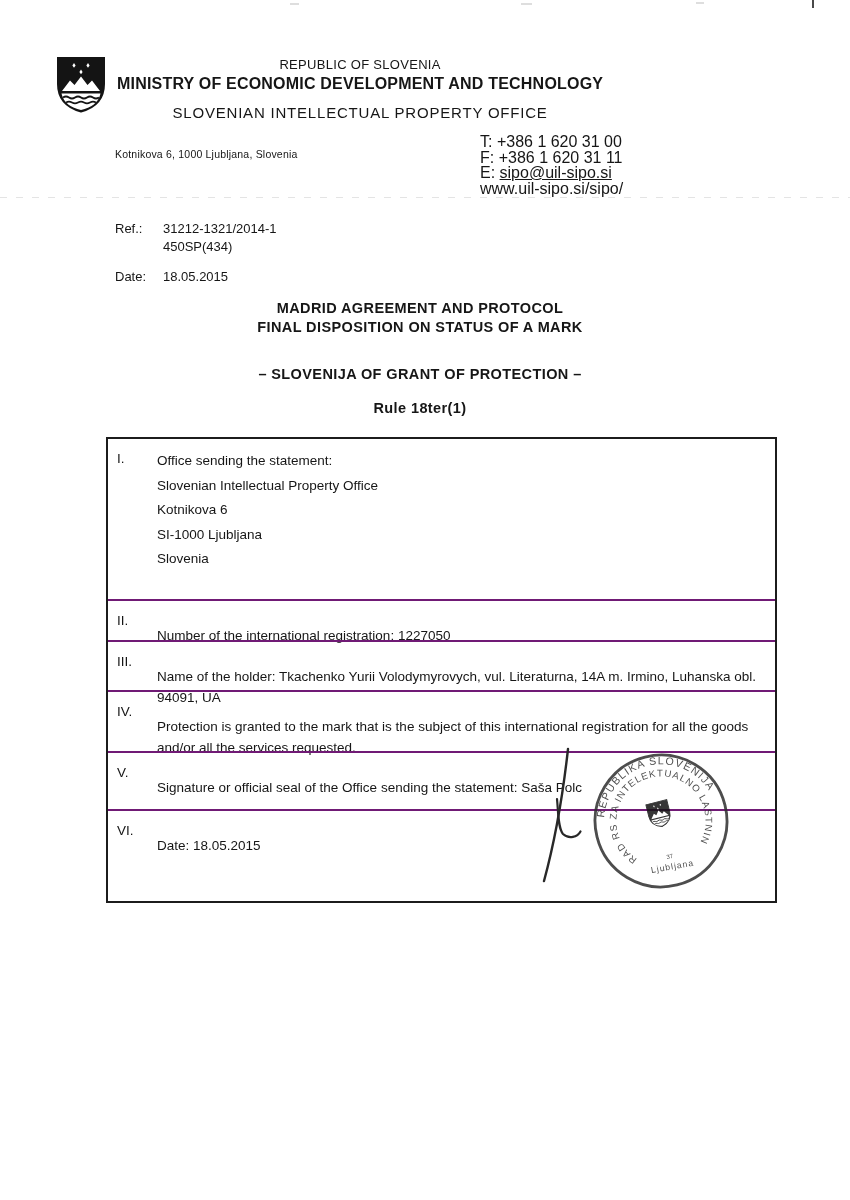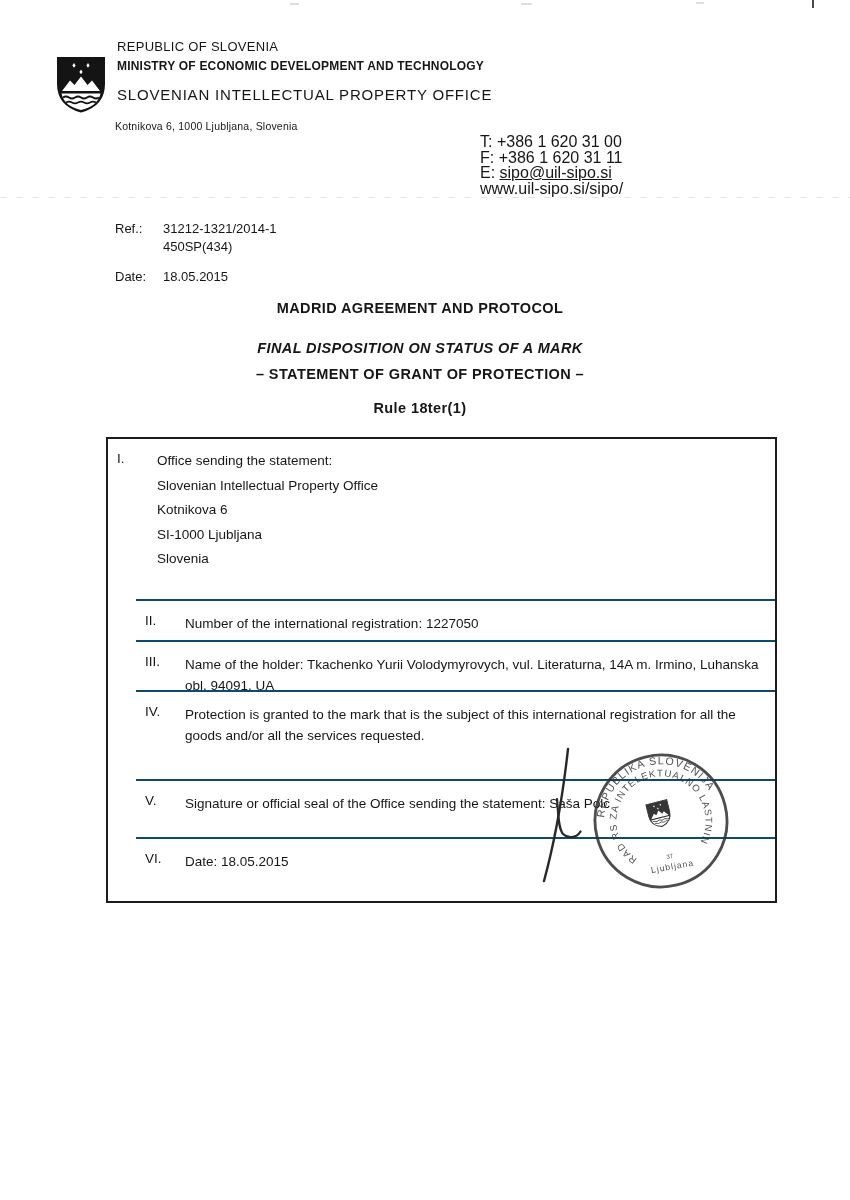--- a/index.html
+++ b/index.html
@@ -13,41 +13,41 @@
   }
   
   .speck{position:absolute;background:#dedede;}
   .tick{position:absolute;background:#4a4a4a;}
   .scanline{
     position:absolute;left:0;right:0;top:197px;height:1px;
     background:repeating-linear-gradient(90deg,#e4e4e4 0 7px,transparent 7px 16px);
   }
   
   .coa{position:absolute;left:55px;top:56px;}
-  .hdr{position:absolute;left:117px;top:38px;line-height:18px;}
+  .hdr{position:absolute;left:117px;top:56px;line-height:18px;text-align:center;}
   .hdr .l1{font-size:13px;letter-spacing:.3px;}
-  .hdr .l2{font-size:12px;font-weight:bold;letter-spacing:.2px;margin-top:1px;}
+  .hdr .l2{font-size:16px;font-weight:bold;letter-spacing:.2px;margin-top:1px;}
   .hdr .l3{font-size:15px;letter-spacing:.8px;margin-top:11px;}
-  .addr{position:absolute;left:115px;top:120px;font-size:10.5px;letter-spacing:.2px;}
+  .addr{position:absolute;left:115px;top:148px;font-size:10.5px;letter-spacing:.2px;}
   .contact{position:absolute;left:480px;top:134px;font-size:16px;line-height:15.5px;}
   .contact a{color:#161616;}
   
   .meta{position:absolute;font-size:13px;text-align:center;}
   
   .title{position:absolute;left:0;right:10px;text-align:center;
          font-size:14.5px;font-weight:bold;letter-spacing:.4px;}
   
   .dtable{
     position:absolute;left:106px;top:437px;width:671px;height:466px;
     border:2px solid #1c1c1c;box-sizing:border-box;background:transparent;
   }
   .drow{position:relative;box-sizing:border-box;font-size:13.5px;}
-  .drow + .drow{border-top:2px solid #0c4a6e;margin-left:28px;}
+  .drow + .drow{border-top:2px solid #701a75;}
   .numeral{position:absolute;left:9px;top:12px;}
-  .rowtext{margin-left:49px;margin-right:14px;padding-top:12px;line-height:21px;}
+  .rowtext{margin-left:49px;margin-right:14px;padding-top:24px;line-height:21px;}
   .row1 .rowtext{padding-top:10px;line-height:24.5px;}
   
   .stamp{position:absolute;left:590px;top:750px;width:142px;height:142px;
          transform:rotate(-14deg);opacity:.85;z-index:5;pointer-events:none;}
   .sig{position:absolute;left:525px;top:733px;width:80px;height:160px;z-index:6;pointer-events:none;}
 </style>
 </head>
 <body>
 
 <div class="page">
@@ -93,22 +93,22 @@
     <div>www.uil-sipo.si/sipo/</div>
   </div>
 
   <div class="meta" style="left:115px;top:221px;">Ref.:</div>
   <div class="meta" style="left:163px;top:221px;">31212-1321/2014-1</div>
   <div class="meta" style="left:163px;top:239px;">450SP(434)</div>
   <div class="meta" style="left:115px;top:269px;">Date:</div>
   <div class="meta" style="left:163px;top:269px;">18.05.2015</div>
 
   <div class="title" style="top:300px;">MADRID AGREEMENT AND PROTOCOL</div>
-  <div class="title" style="top:340px;font-style:italic;">FINAL DISPOSITION ON STATUS OF A MARK</div>
-  <div class="title" style="top:366px;">– STATEMENT OF GRANT OF PROTECTION –</div>
+  <div class="title" style="top:319px;">FINAL DISPOSITION ON STATUS OF A MARK</div>
+  <div class="title" style="top:366px;">– SLOVENIJA OF GRANT OF PROTECTION –</div>
   <div class="title" style="top:400px;">Rule 18ter(1)</div>
 
   <div class="dtable">
     <div class="drow row1" style="height:160px;">
       <span class="numeral">I.</span>
       <div class="rowtext">
         <div>Office sending the statement:</div>
         <div>Slovenian Intellectual Property Office</div>
         <div>Kotnikova 6</div>
         <div>SI-1000 Ljubljana</div>
@@ -116,21 +116,21 @@
       </div>
     </div>
     <div class="drow" style="height:41px;">
       <span class="numeral">II.</span>
       <div class="rowtext">Number of the international registration: 1227050</div>
     </div>
     <div class="drow" style="height:50px;">
       <span class="numeral">III.</span>
       <div class="rowtext">Name of the holder: Tkachenko Yurii Volodymyrovych, vul. Literaturna, 14A m. Irmino, Luhanska obl. 94091, UA</div>
     </div>
-    <div class="drow" style="height:89px;">
+    <div class="drow" style="height:61px;">
       <span class="numeral">IV.</span>
       <div class="rowtext">Protection is granted to the mark that is the subject of this international registration for all the goods and/or all the services requested.</div>
     </div>
     <div class="drow" style="height:58px;">
       <span class="numeral">V.</span>
       <div class="rowtext">Signature or official seal of the Office sending the statement: Saša Polc</div>
     </div>
     <div class="drow" style="height:54px;">
       <span class="numeral">VI.</span>
       <div class="rowtext">Date: 18.05.2015</div>

